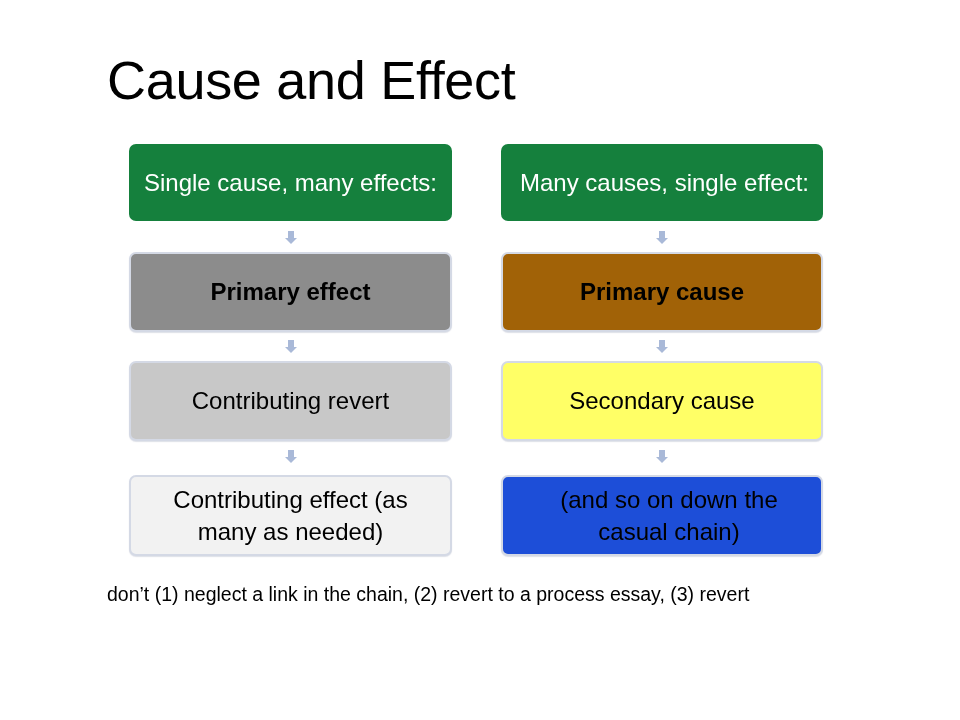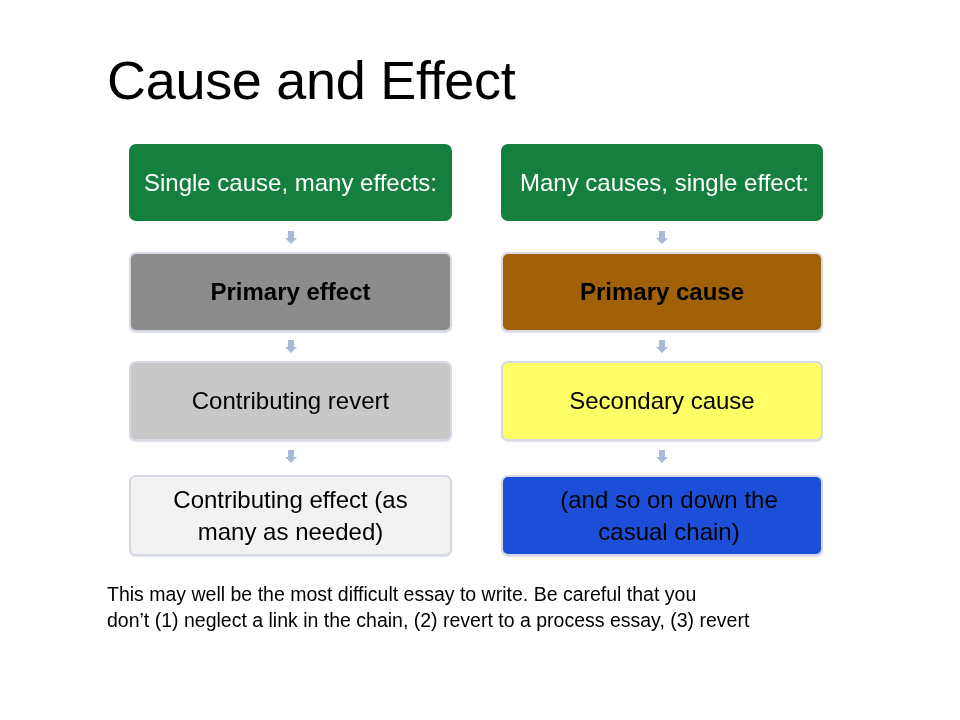--- a/index.html
+++ b/index.html
@@ -162,15 +162,14 @@
       <div class="shaft"></div>
       <div class="head"></div>
     </div>
 
   <div class="box bordered r4" style="background:#1d4ed8;padding-left:28px;">
     <span>(and so on down the casual chain)</span>
   </div>
 </div>
 
 <div class="body-text">
-  <div>This may well be the most difficult essay to write. Be careful that you</div>
   <div>don’t (1) neglect a link in the chain, (2) revert to a process essay, (3) revert</div>
 </div>
 
 </body></html>

